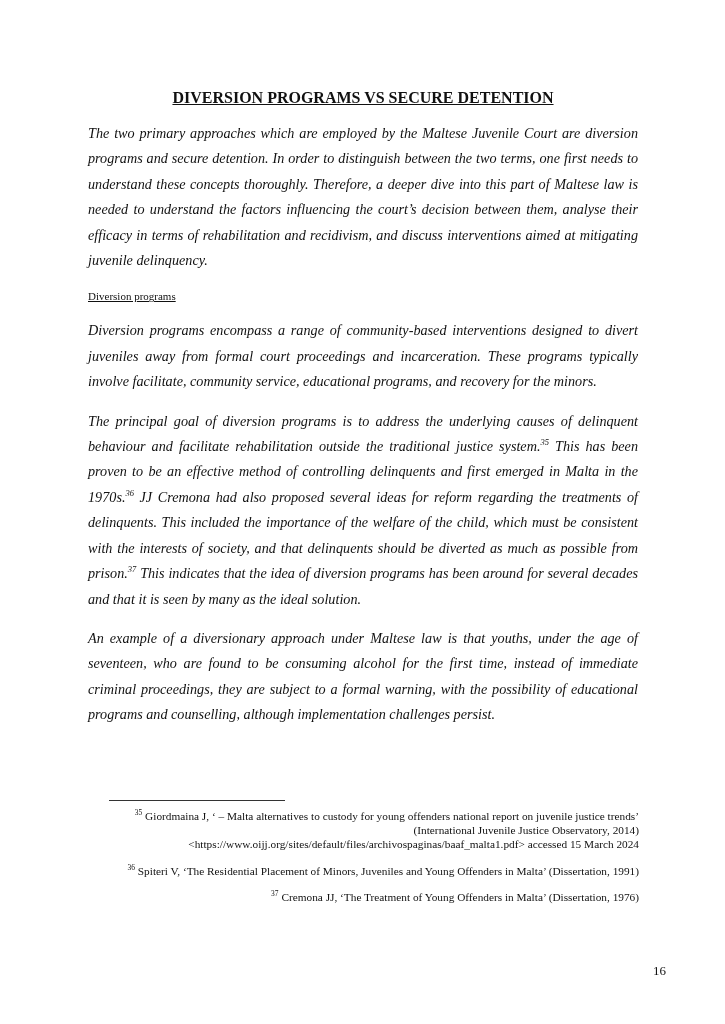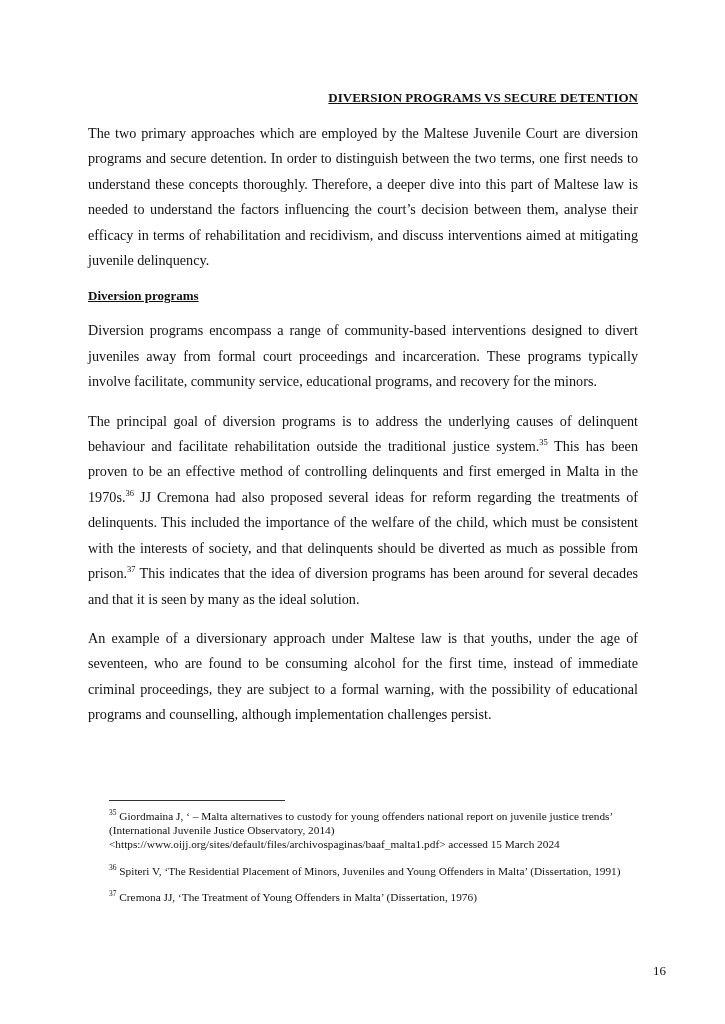--- a/index.html
+++ b/index.html
@@ -22,37 +22,38 @@
       height: 1024px;
       background: #ffffff;
     }
     .content {
       position: absolute;
       left: 88px;
       top: 89px;
       width: 550px;
     }
     .title {
-      text-align: right;
+      text-align: center;
       font-weight: bold;
-      font-size: 13px;
+      font-size: 16px;
       text-decoration: underline;
       margin: 0 0 14px 0;
       line-height: 18px;
       letter-spacing: 0;
     }
     .para {
       font-size: 14.2px;
       line-height: 25.4px;
       text-align: justify;
       margin: 0 0 14px 0;
+      font-style: italic;
     }
     .subheading {
-      font-weight: bold;
-      font-size: 13px;
+      font-weight: normal;
+      font-size: 11px;
       text-decoration: underline;
       margin: 0 0 13px 0;
       line-height: 18px;
     }
     sup {
       font-size: 8.5px;
       line-height: 0;
       vertical-align: super;
     }
     .footnote-rule {
@@ -63,20 +64,21 @@
       height: 0;
       border-top: 1px solid #333333;
     }
     .footnotes {
       position: absolute;
       left: 109px;
       top: 809px;
       width: 530px;
       font-size: 11.3px;
       line-height: 14.2px;
+      text-align: right;
     }
     .footnote {
       margin: 0 0 12px 0;
     }
     .footnote sup {
       font-size: 7.5px;
     }
     .page-number {
       position: absolute;
       left: 621px;

